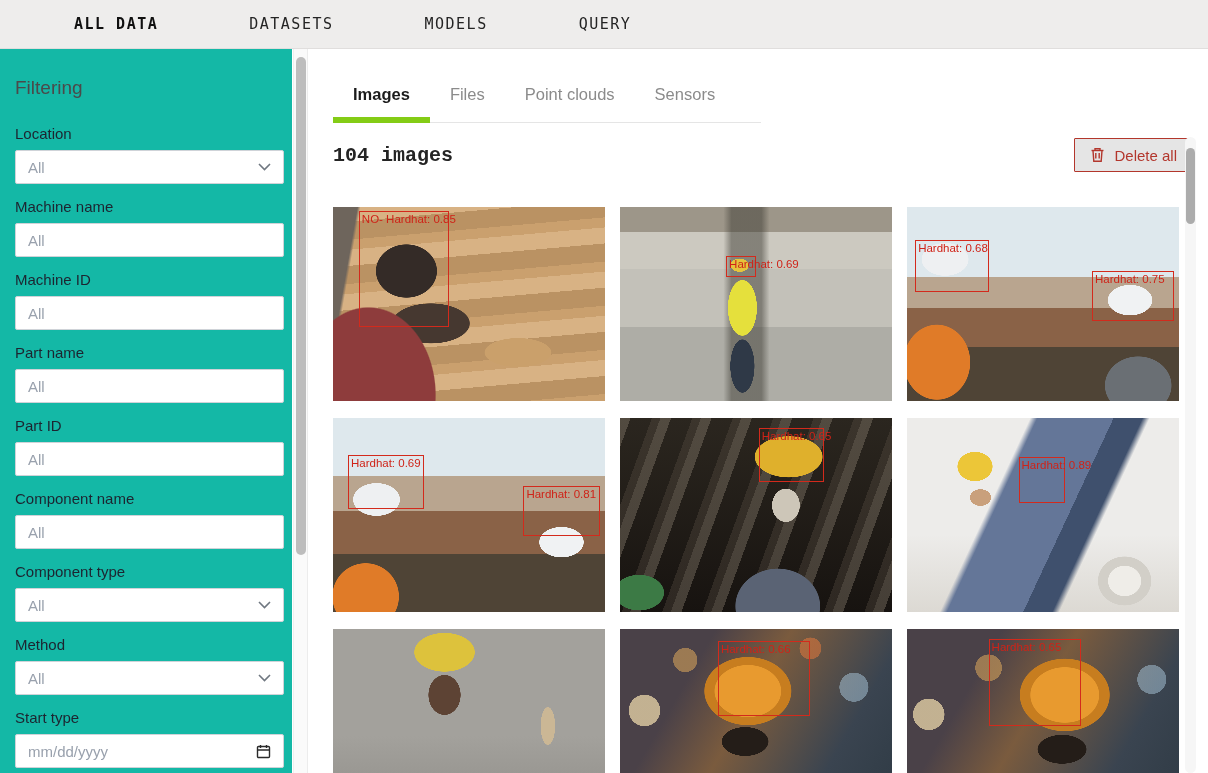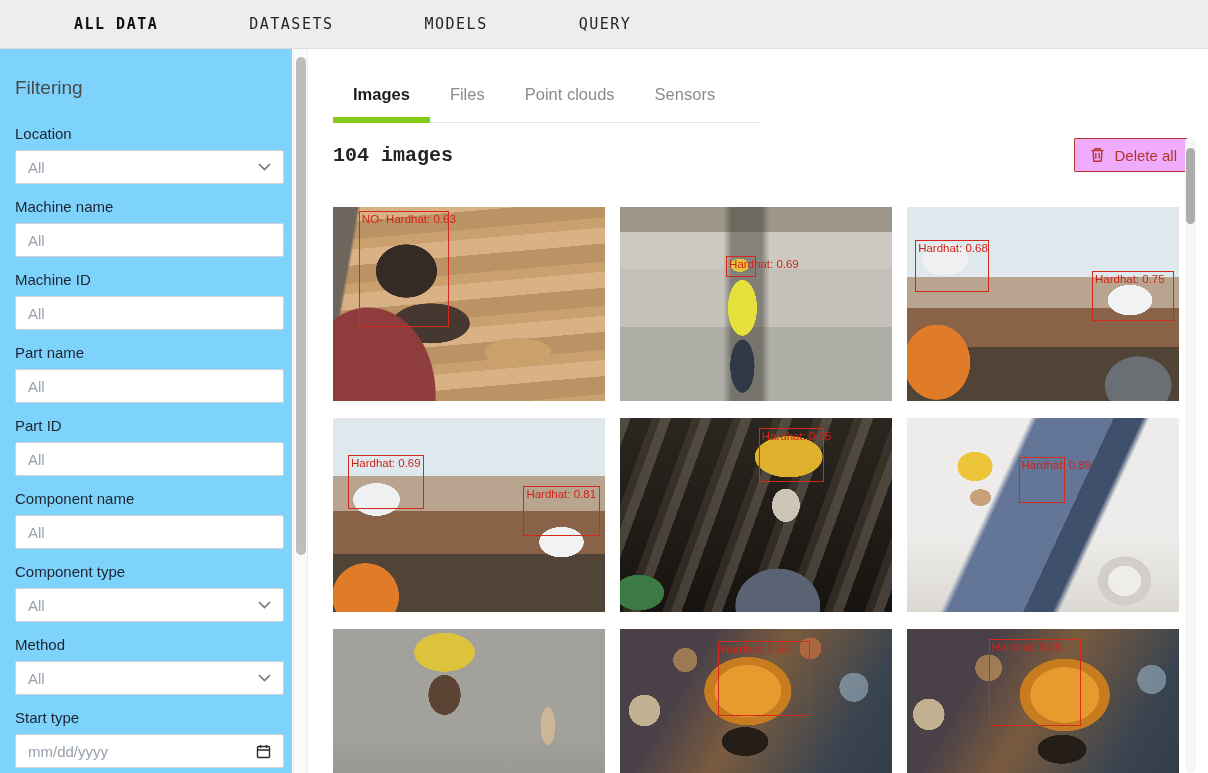--- a/index.html
+++ b/index.html
@@ -16,21 +16,21 @@
     display:flex; align-items:center; padding-left:30px; gap:47px;
     font-family:"DejaVu Sans Mono","Liberation Mono",monospace;
     font-size:15px; letter-spacing:1.5px; color:#242424;
   }
   .nav-item { cursor:pointer; white-space:nowrap;margin-left:44px; }
   .nav-item.active { font-weight:bold; color:#101010; }
 
   
   .sidebar {
     position:absolute; top:49px; left:0; width:292px; bottom:0;
-    background:#7dd3fc; padding:28px 8px 0 15px; overflow:hidden;
+    background:#14b8a6; padding:28px 8px 0 15px; overflow:hidden;
   }
   .sidebar-title { font-size:19px; font-weight:400; color:#4a4a4a; margin-bottom:26px; }
   .field { margin-bottom:14px; }
   .f-label { display:block; font-size:15px; color:#1d2430; margin-bottom:8px; }
   .control {
     height:34px; border:1px solid #cfd3d8; border-radius:2px; background:#fff;
     display:flex; align-items:center; justify-content:space-between;
     padding:0 12px; font-size:15px; color:#99a1ad; cursor:pointer;
   }
   .control .value { white-space:nowrap; }
@@ -57,21 +57,21 @@
   }
   .tab.active { color:#1b1b1b; font-weight:600; border-bottom:6px solid #84cc16; margin-bottom:-1px; }
 
   .count-row {
     position:absolute; top:88px; left:23px; right:15px; height:36px;
     display:flex; align-items:center; justify-content:space-between;
   }
   .count { font-size:20px; font-weight:600; color:#242424;font-family:Liberation Mono, monospace; }
   .delete-btn {
     height:34px; padding:0 15px; display:flex; align-items:center; gap:9px;
-    background:#f0abfc; border:1px solid #b3362c; border-radius:1px;
+    background:#e5e5e5; border:1px solid #b3362c; border-radius:1px;
     color:#b3362c; font-size:15px; font-family:"Liberation Sans",sans-serif; cursor:pointer;
   }
 
   .grid {
     position:absolute; top:158px; left:23px; width:846px;
     display:grid; grid-template-columns:repeat(3,272px); gap:17px 15px;
   }
   .card { position:relative; width:272px; height:194px; overflow:hidden; background:#ccc; cursor:pointer; }
   .photo { position:absolute; inset:0; }
 
@@ -270,21 +270,21 @@
           <path d="M5.8 6v5.5M9.2 6v5.5"></path>
         </svg>
         <span>Delete all</span>
       </button>
     </div>
 
     <div class="grid" id="gallery">
   <figure class="card">
     <div class="photo scene-wood-cabin"></div>
   <div class="det-box" style="left: 9.5%; top: 2%; width: 33%; height: 60%; border-color: rgb(211, 42, 28);">
-            <span class="det-label" style="color: rgb(207, 35, 24);">NO- Hardhat: 0.63</span>
+            <span class="det-label" style="color: rgb(207, 35, 24);">NO- Hardhat: 0.85</span>
           </div>
         </figure>
 
   <figure class="card">
     <div class="photo scene-warehouse-hall"></div>
   <div class="det-box" style="left: 39%; top: 25%; width: 11%; height: 11%; border-color: rgb(211, 42, 28);">
             <span class="det-label" style="color: rgb(207, 35, 24);">Hardhat: 0.69</span>
           </div>
         </figure>
 

